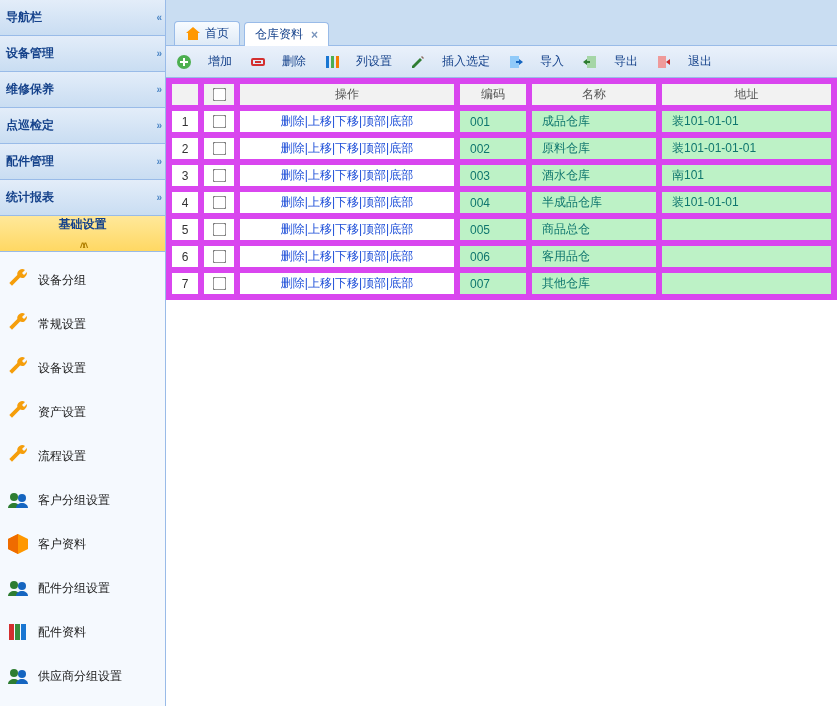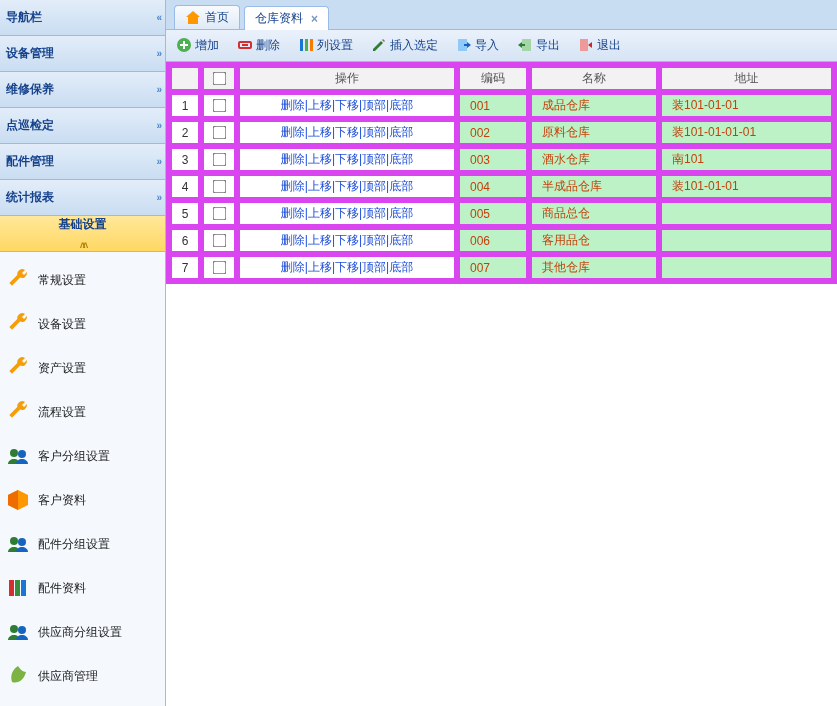--- a/index.html
+++ b/index.html
@@ -63,21 +63,21 @@
     align-items: center; justify-content: center;
   }
   .ico svg { width: 24px; height: 24px; }
 
   
   .main { flex: 1; display: flex; flex-direction: column; }
 
   .tabbar {
     display: flex;
     align-items: flex-end;
-    height: 30px;
+    height: 46px;
     padding-left: 8px;
     background: #c9ddf2;
     border-bottom: 1px solid #99bbe8;
     gap: 4px;
   }
   .tab {
     display: flex;
     align-items: center;
     gap: 4px;
     height: 24px;
@@ -100,21 +100,22 @@
     display: flex;
     align-items: center;
     gap: 18px;
     height: 32px;
     padding: 0 10px;
     background: linear-gradient(#eaf1fb,#d6e4f4);
     border-bottom: 1px solid #99bbe8;
   }
   .tb-btn {
     display: inline-flex;
-    gap: 3px;
+    align-items: center;
+    gap: 16px;
     color: #15428b;
     cursor: pointer;
   }
   .tb-ico { width: 16px; height: 16px; display:inline-flex; align-items:center; justify-content:center; }
 
   table.grid {
     border-collapse: collapse;
     width: 100%;
     table-layout: fixed;
   }
@@ -126,21 +127,21 @@
     color: #333;
   }
   .grid th {
     background: #f2f2f2;
     color: #555;
   }
   .grid td.code, .grid td.name, .grid td.addr {
     background: #bdf2c6;
     text-align: left;
     padding-left: 10px;
-    color: #c2410c;
+    color: #0f766e;
   }
   .grid td.ops {
     color: #1d4ed8;
   }
   .col-num   { width: 32px; }
   .col-chk   { width: 36px; }
   .col-ops   { width: 220px; }
   .col-code  { width: 72px; }
   .col-name  { width: 130px; }
   .col-addr  { }
@@ -179,20 +180,28 @@
       <span>统计报表</span>
       <span class="chev">»</span>
     </div>
     <div class="nav-header active">
       <span>基础设置</span>
       <span class="chev" style="color:#b07f00">˄˄</span>
     </div>
 
     <div class="sub-list">
 
+      <div class="sub-item">
+        <span class="ico">
+            <svg viewBox="0 0 24 24">
+              <path fill="#f59e0b" d="M21 5a5 5 0 0 1-6.9 4.6L6 17.7 3.3 15l8-8A5 5 0 0 1 19 2l-3 3 2 2 3-3z"></path>
+            </svg>
+          </span>
+        <span class="sub-label">设备分组</span>
+      </div>
       <div class="sub-item">
         <span class="ico">
             <svg viewBox="0 0 24 24">
               <path fill="#f59e0b" d="M21 5a5 5 0 0 1-6.9 4.6L6 17.7 3.3 15l8-8A5 5 0 0 1 19 2l-3 3 2 2 3-3z"></path>
             </svg>
           </span>
         <span class="sub-label">常规设置</span>
       </div>
       <div class="sub-item">
         <span class="ico">

